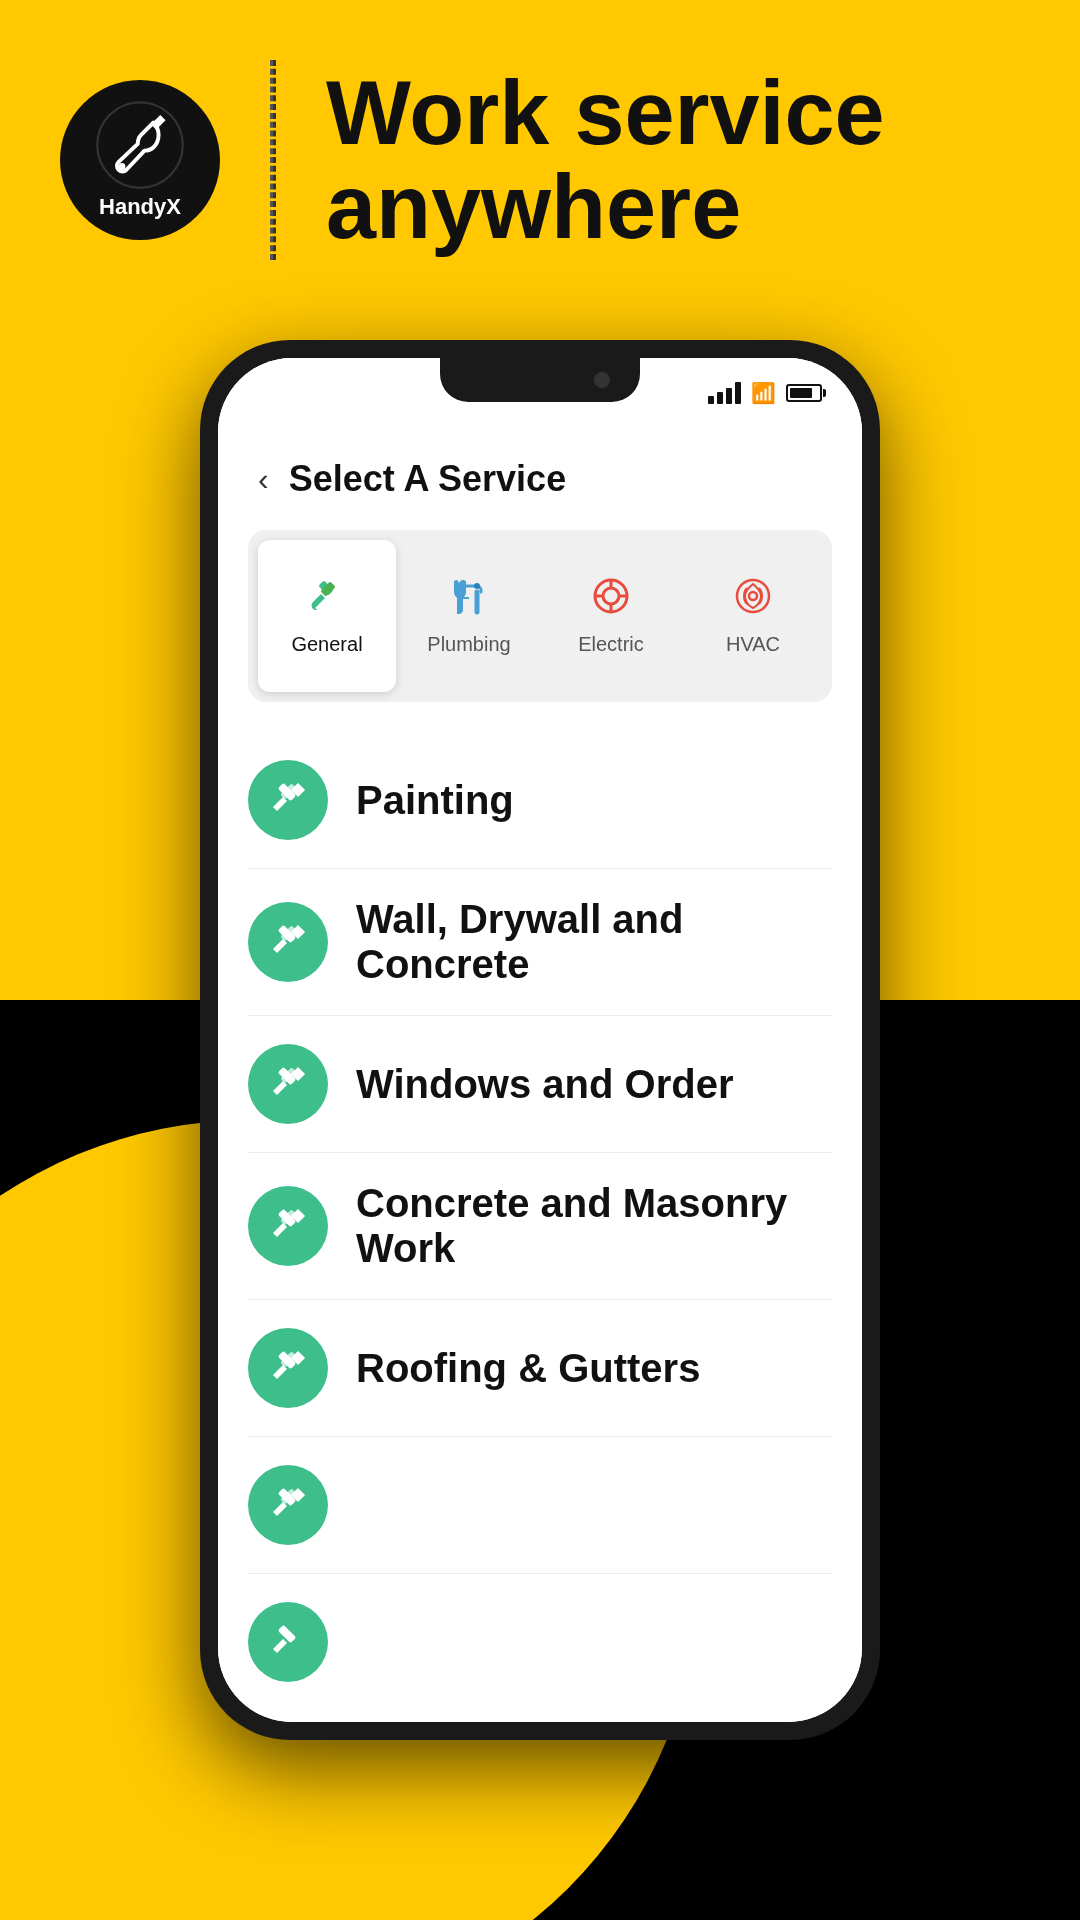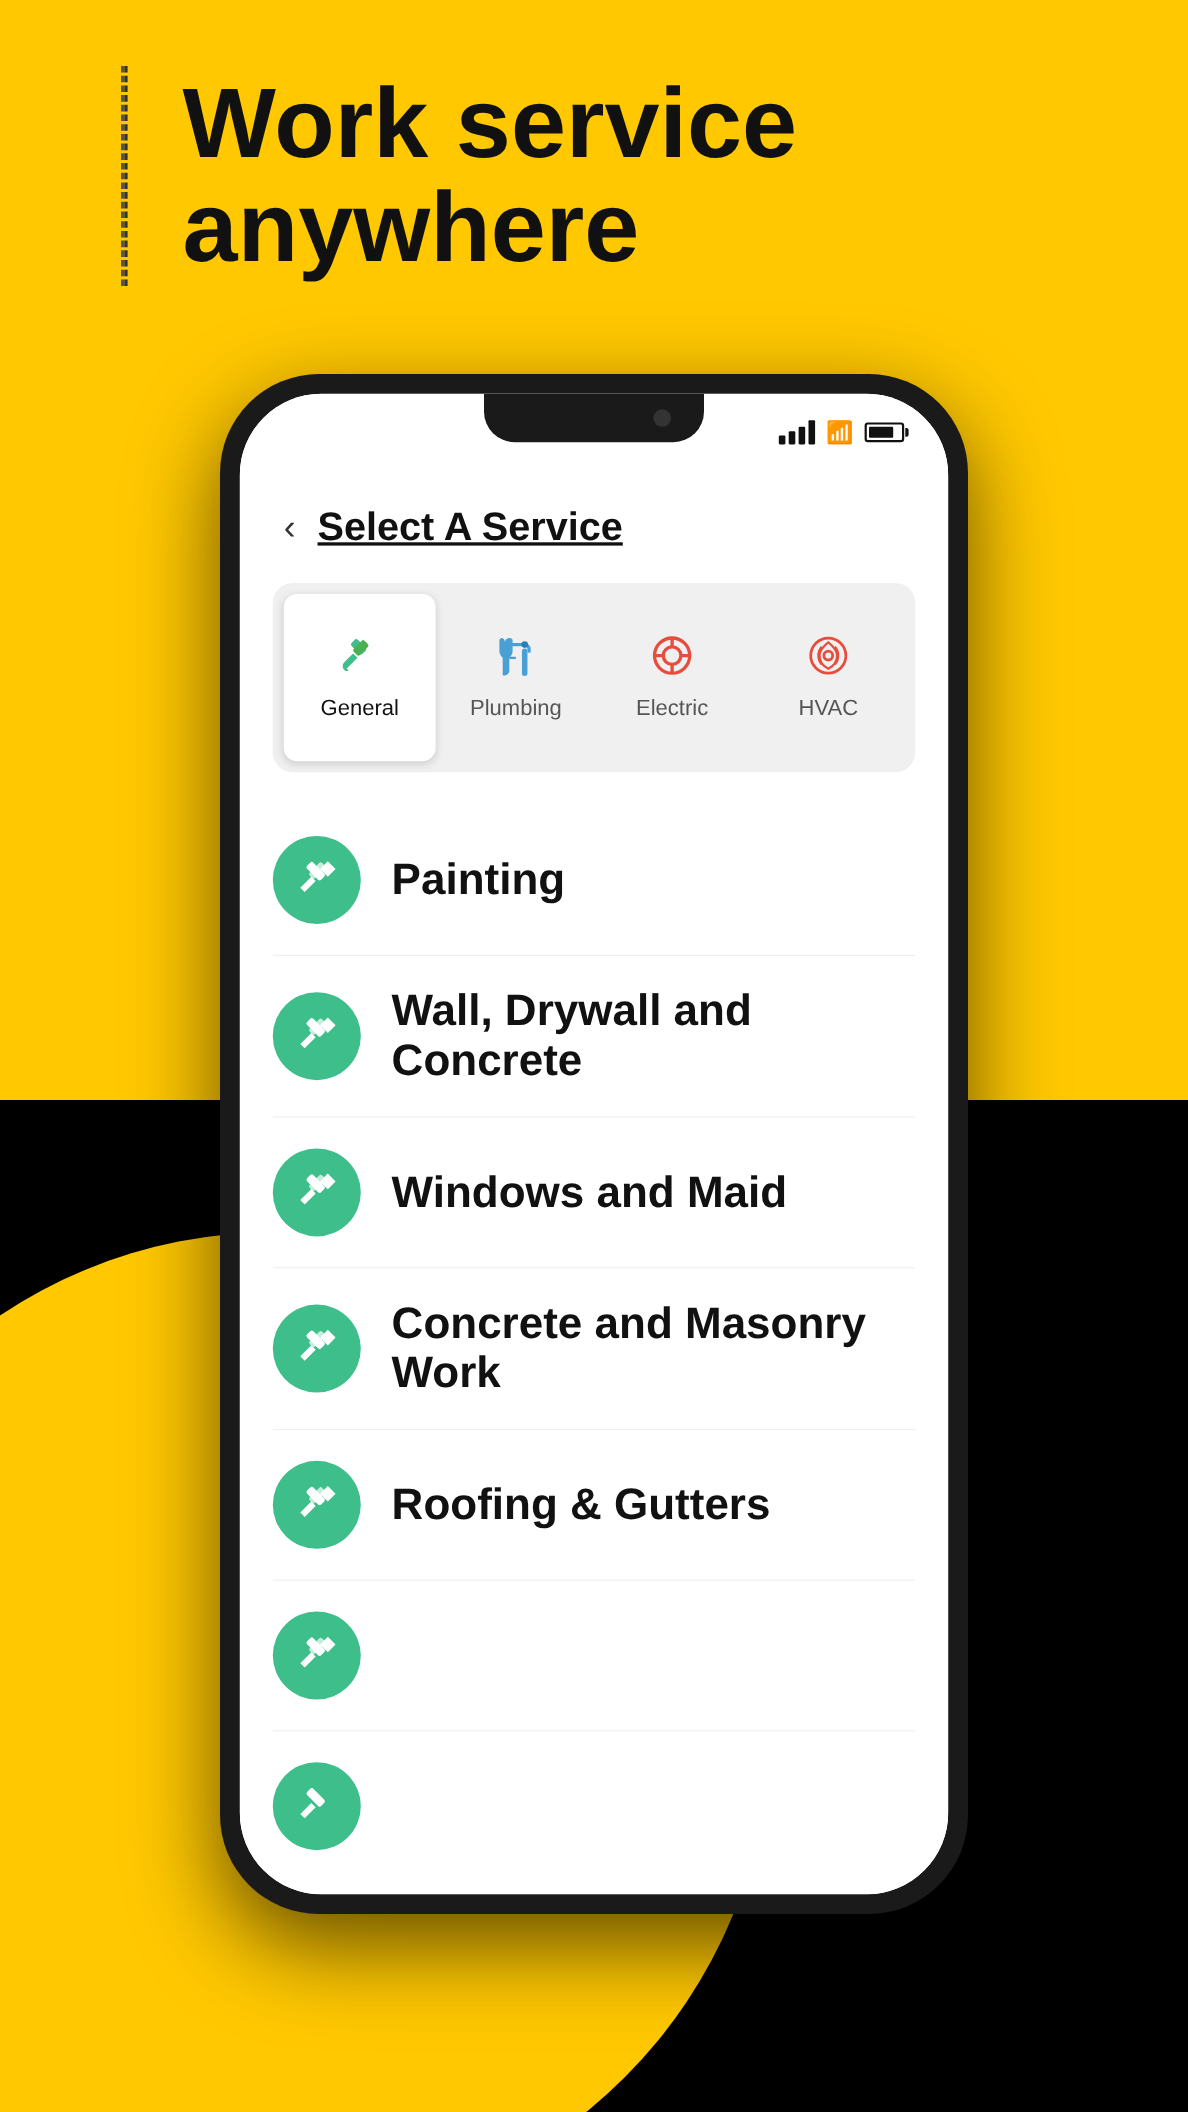--- a/index.html
+++ b/index.html
@@ -224,21 +224,20 @@
     .back-btn {
       font-size: 32px;
       color: #333;
       cursor: pointer;
     }
 
     .screen-title {
       font-size: 36px;
       font-weight: 700;
       color: #111;
-      text-decoration: underline;
     }
 
     
     .filter-tabs {
       margin: 10px 30px 30px;
       background: #f0f0f0;
       border-radius: 18px;
       display: flex;
       padding: 10px;
       gap: 4px;
@@ -312,20 +311,30 @@
     }
   </style>
 </head>
 <body>
 
 <div class="bg-yellow"></div>
 <div class="bg-black-curve"></div>
 <div class="yellow-circle"></div>
 
 <div class="header">
+  <div class="logo-container">
+    <svg class="logo-icon" viewBox="0 0 80 80" fill="none" xmlns="http://www.w3.org/2000/svg">
+
+      <circle cx="40" cy="40" r="38" fill="#111" stroke="#333" stroke-width="2"></circle>
+      <path d="M52 20 C58 26 58 36 52 42 C50 44 47 45 44 45 L28 62 C26 64 23 64 21 62 C19 60 19 57 21 55 L38 39 C38 36 39 33 41 31 C47 25 52 20 52 20 Z" fill="none" stroke="white" stroke-width="3.5" stroke-linejoin="round"></path>
+      <circle cx="24" cy="59" r="3" fill="white"></circle>
+      <path d="M50 22 L58 14 L62 18 L54 26" fill="white" stroke="white" stroke-width="1"></path>
+    </svg>
+    <span class="logo-text">HandyX</span>
+  </div>
 
   <div class="divider-vertical" style="width:0; border-left: 3px dashed #555; height:200px; margin: 0 50px;"></div>
 
   <div class="tagline">
     <span class="tagline-text">Work service</span>
     <span class="tagline-text">anywhere</span>
   </div>
 </div>
 
 <div class="phone-wrapper">
@@ -442,21 +451,21 @@
 
           <div class="service-item">
             <div class="service-icon-circle">
               <svg class="tool-icon" viewBox="0 0 50 50" fill="none">
                 <path d="M14 36 L24 26 L20 22 L10 32 Z" fill="white"></path>
                 <rect x="20" y="8" width="8" height="18" rx="2" fill="white" transform="rotate(-45 24 17)"></rect>
                 <path d="M30 10 L40 10 L40 20 L30 20 Z" fill="white" transform="rotate(45 35 15)"></path>
                 <rect x="22" y="8" width="7" height="16" rx="2" fill="rgba(255,255,255,0.7)" transform="rotate(45 25 16)"></rect>
               </svg>
             </div>
-            <span class="service-name">Windows and Maid</span>
+            <span class="service-name">Windows and Order</span>
           </div>
 
           <div class="service-item">
             <div class="service-icon-circle">
               <svg class="tool-icon" viewBox="0 0 50 50" fill="none">
                 <path d="M14 36 L24 26 L20 22 L10 32 Z" fill="white"></path>
                 <rect x="20" y="8" width="8" height="18" rx="2" fill="white" transform="rotate(-45 24 17)"></rect>
                 <path d="M30 10 L40 10 L40 20 L30 20 Z" fill="white" transform="rotate(45 35 15)"></path>
                 <rect x="22" y="8" width="7" height="16" rx="2" fill="rgba(255,255,255,0.7)" transform="rotate(45 25 16)"></rect>
               </svg>

